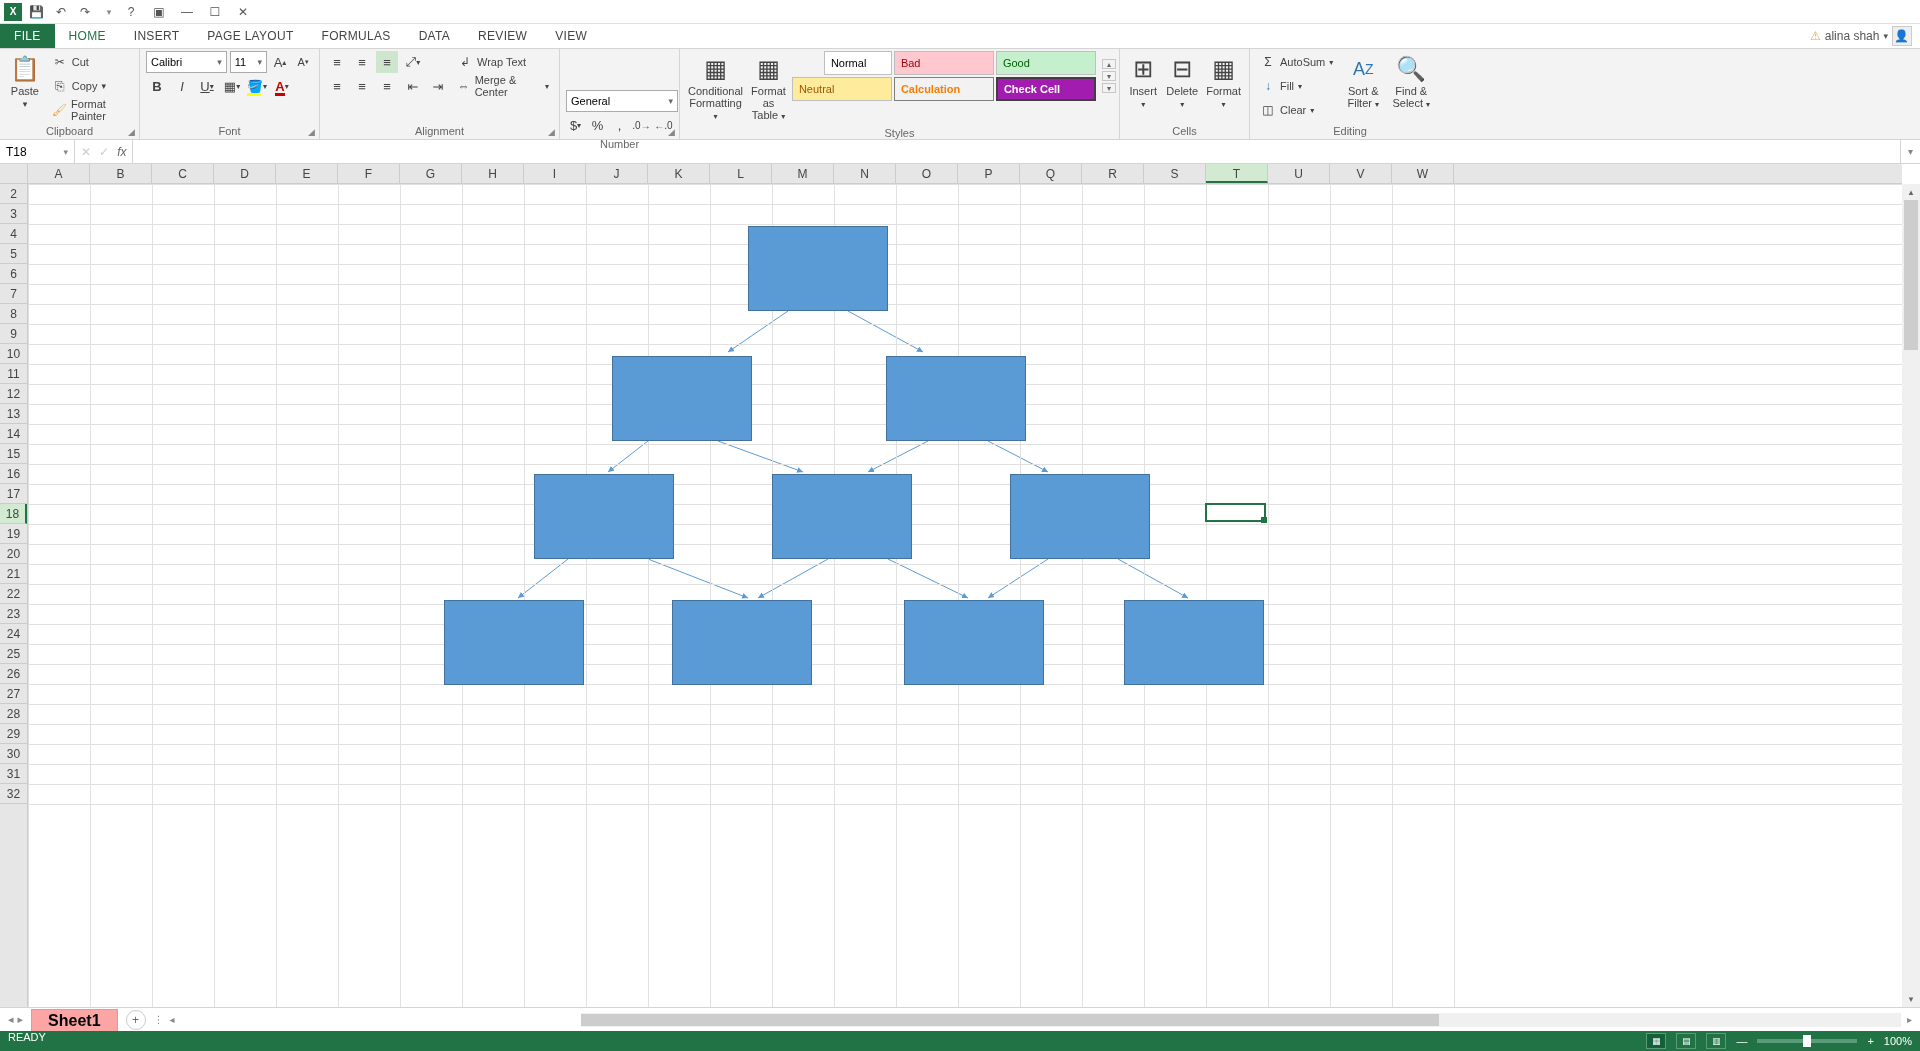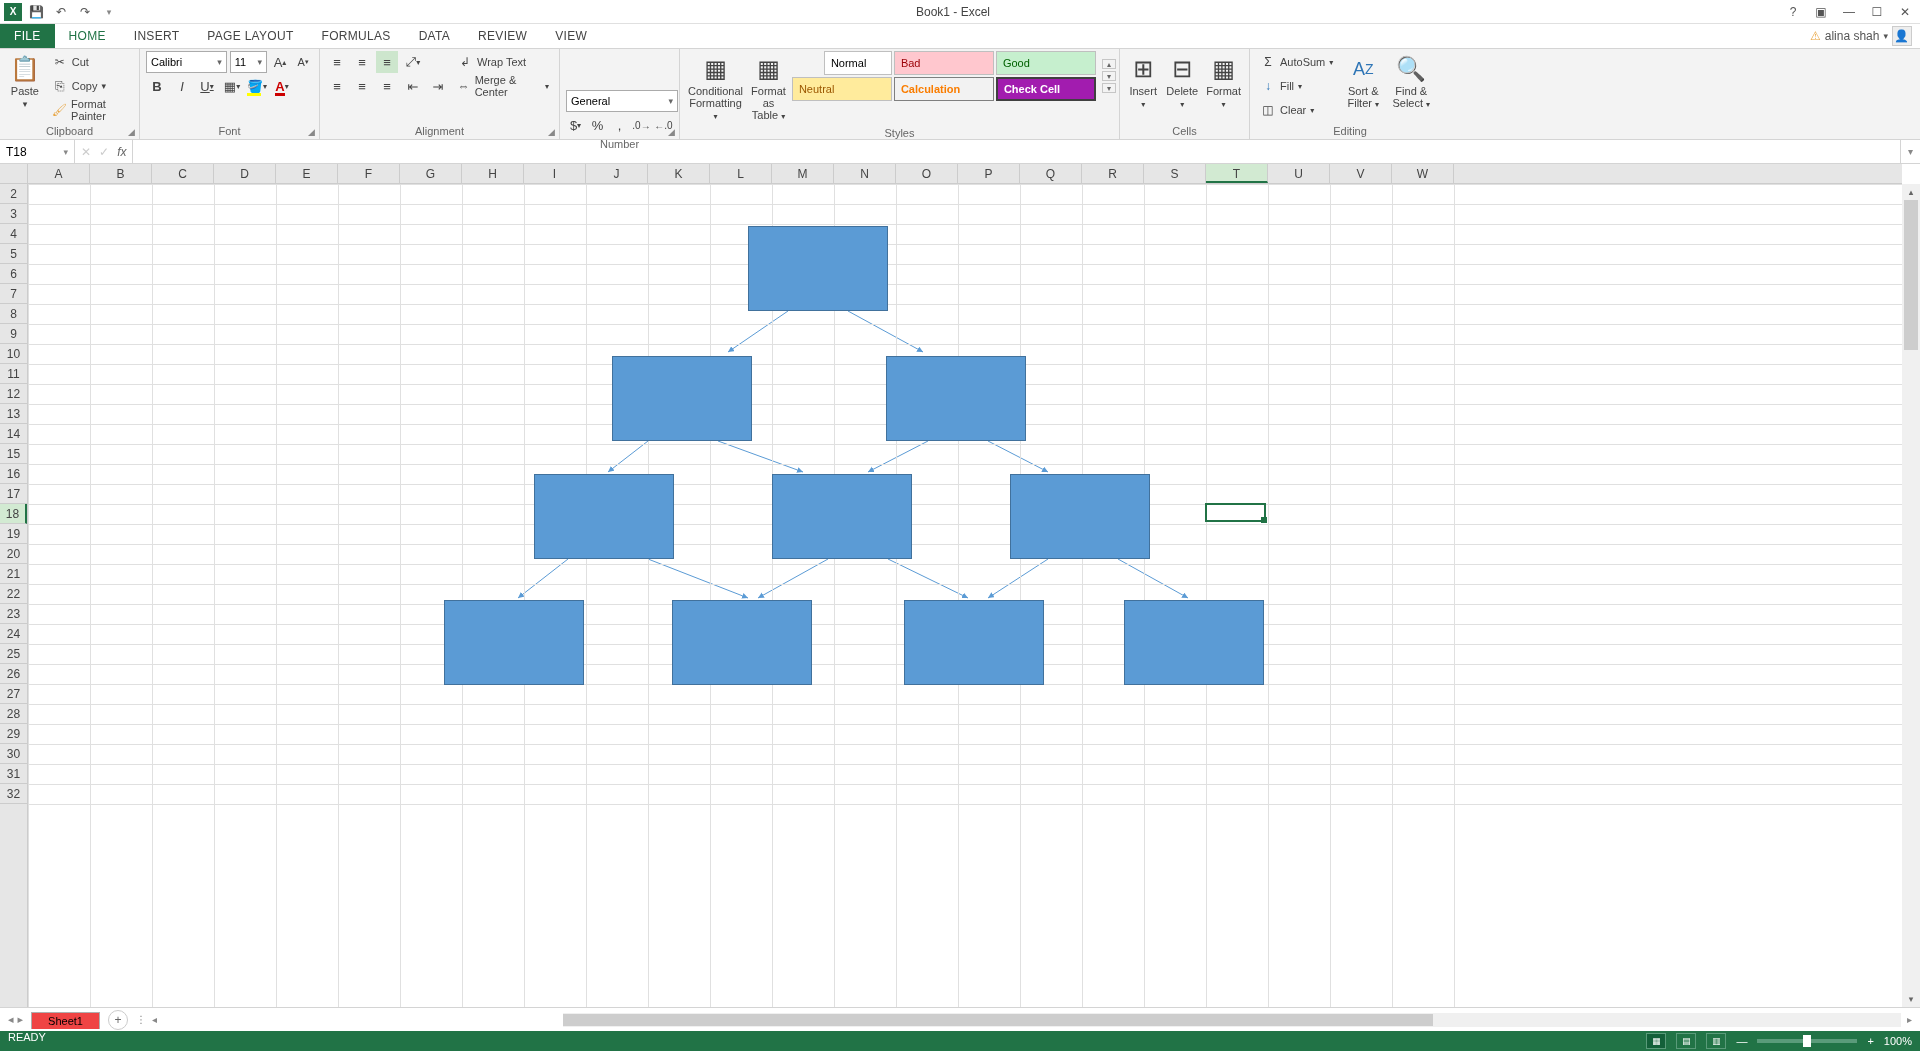--- a/index.html
+++ b/index.html
@@ -82,21 +82,21 @@
 .vscroll .thumb { position: absolute; left: 2px; right: 2px; top: 16px; height: 150px; background: #cdcdcd; }
 .vscroll .arr { position: absolute; left: 0; right: 0; height: 16px; display: flex; align-items: center; justify-content: center; font-size: 9px; color: #666; }
 
 
 .shape-box { position: absolute; background: #5b9bd5; border: 1px solid #41719c; }
 svg.arrows { position: absolute; left: 0; top: 0; pointer-events: none; }
 
 
 .sheetbar { position: absolute; left: 0; right: 0; bottom: 20px; height: 24px; background: #fff; border-top: 1px solid #d4d4d4; display: flex; align-items: center; }
 .sheet-nav { display: flex; gap: 4px; padding: 0 8px; color: #888; font-size: 11px; }
-.sheet-tab { border: 1px solid #aeaeae; border-bottom: none; padding: 2px 16px; font-size: 11px; background: #ef4444; font-weight: normal; position: relative; top: 1px; }
+.sheet-tab { border: 1px solid #aeaeae; border-bottom: none; padding: 2px 16px; font-size: 16px; background: #fca5a5; font-weight: bold; position: relative; top: 1px; }
 .sheet-add { width: 20px; height: 20px; border: 1px solid #ccc; border-radius: 50%; display: flex; align-items: center; justify-content: center; margin-left: 8px; font-size: 12px; color: #666; }
 .hscroll-area { flex: 1; display: flex; align-items: center; padding: 0 8px; gap: 6px; }
 .hscroll-track { flex: 1; height: 14px; background: #f0f0f0; position: relative; margin-left: 400px; }
 .hscroll-thumb { position: absolute; left: 0; top: 1px; bottom: 1px; width: 65%; background: #cdcdcd; }
 
 
 .statusbar { position: absolute; left: 0; right: 0; bottom: 0; height: 20px; background: #217346; color: #fff; display: flex; font-size: 11px; padding: 0 8px; }
 .status-right { margin-left: auto; display: flex; align-items: center; gap: 10px; }
 .view-btn { width: 20px; height: 16px; display: flex; align-items: center; justify-content: center; border: 1px solid #5a9b7a; font-size: 9px; }
 .view-btn.act { background: #136039; }
@@ -108,21 +108,20 @@
 <body>
 
 <div class="titlebar">
   <div class="qat">
     <div class="excel-icon">X</div>
     <div class="qat-btn">💾</div>
     <div class="qat-btn">↶</div>
     <div class="qat-btn">↷</div>
     <div class="qat-btn" style="font-size:9px;color:#888;">▾</div>
   </div>
-  <div class="title-center">Book1 - Excel</div>
   <div class="title-right">
     <div class="title-right-btn">?</div>
     <div class="title-right-btn">▣</div>
     <div class="title-right-btn">—</div>
     <div class="title-right-btn">☐</div>
     <div class="title-right-btn">✕</div>
   </div>
 </div>
 
 <div class="tabsbar">

